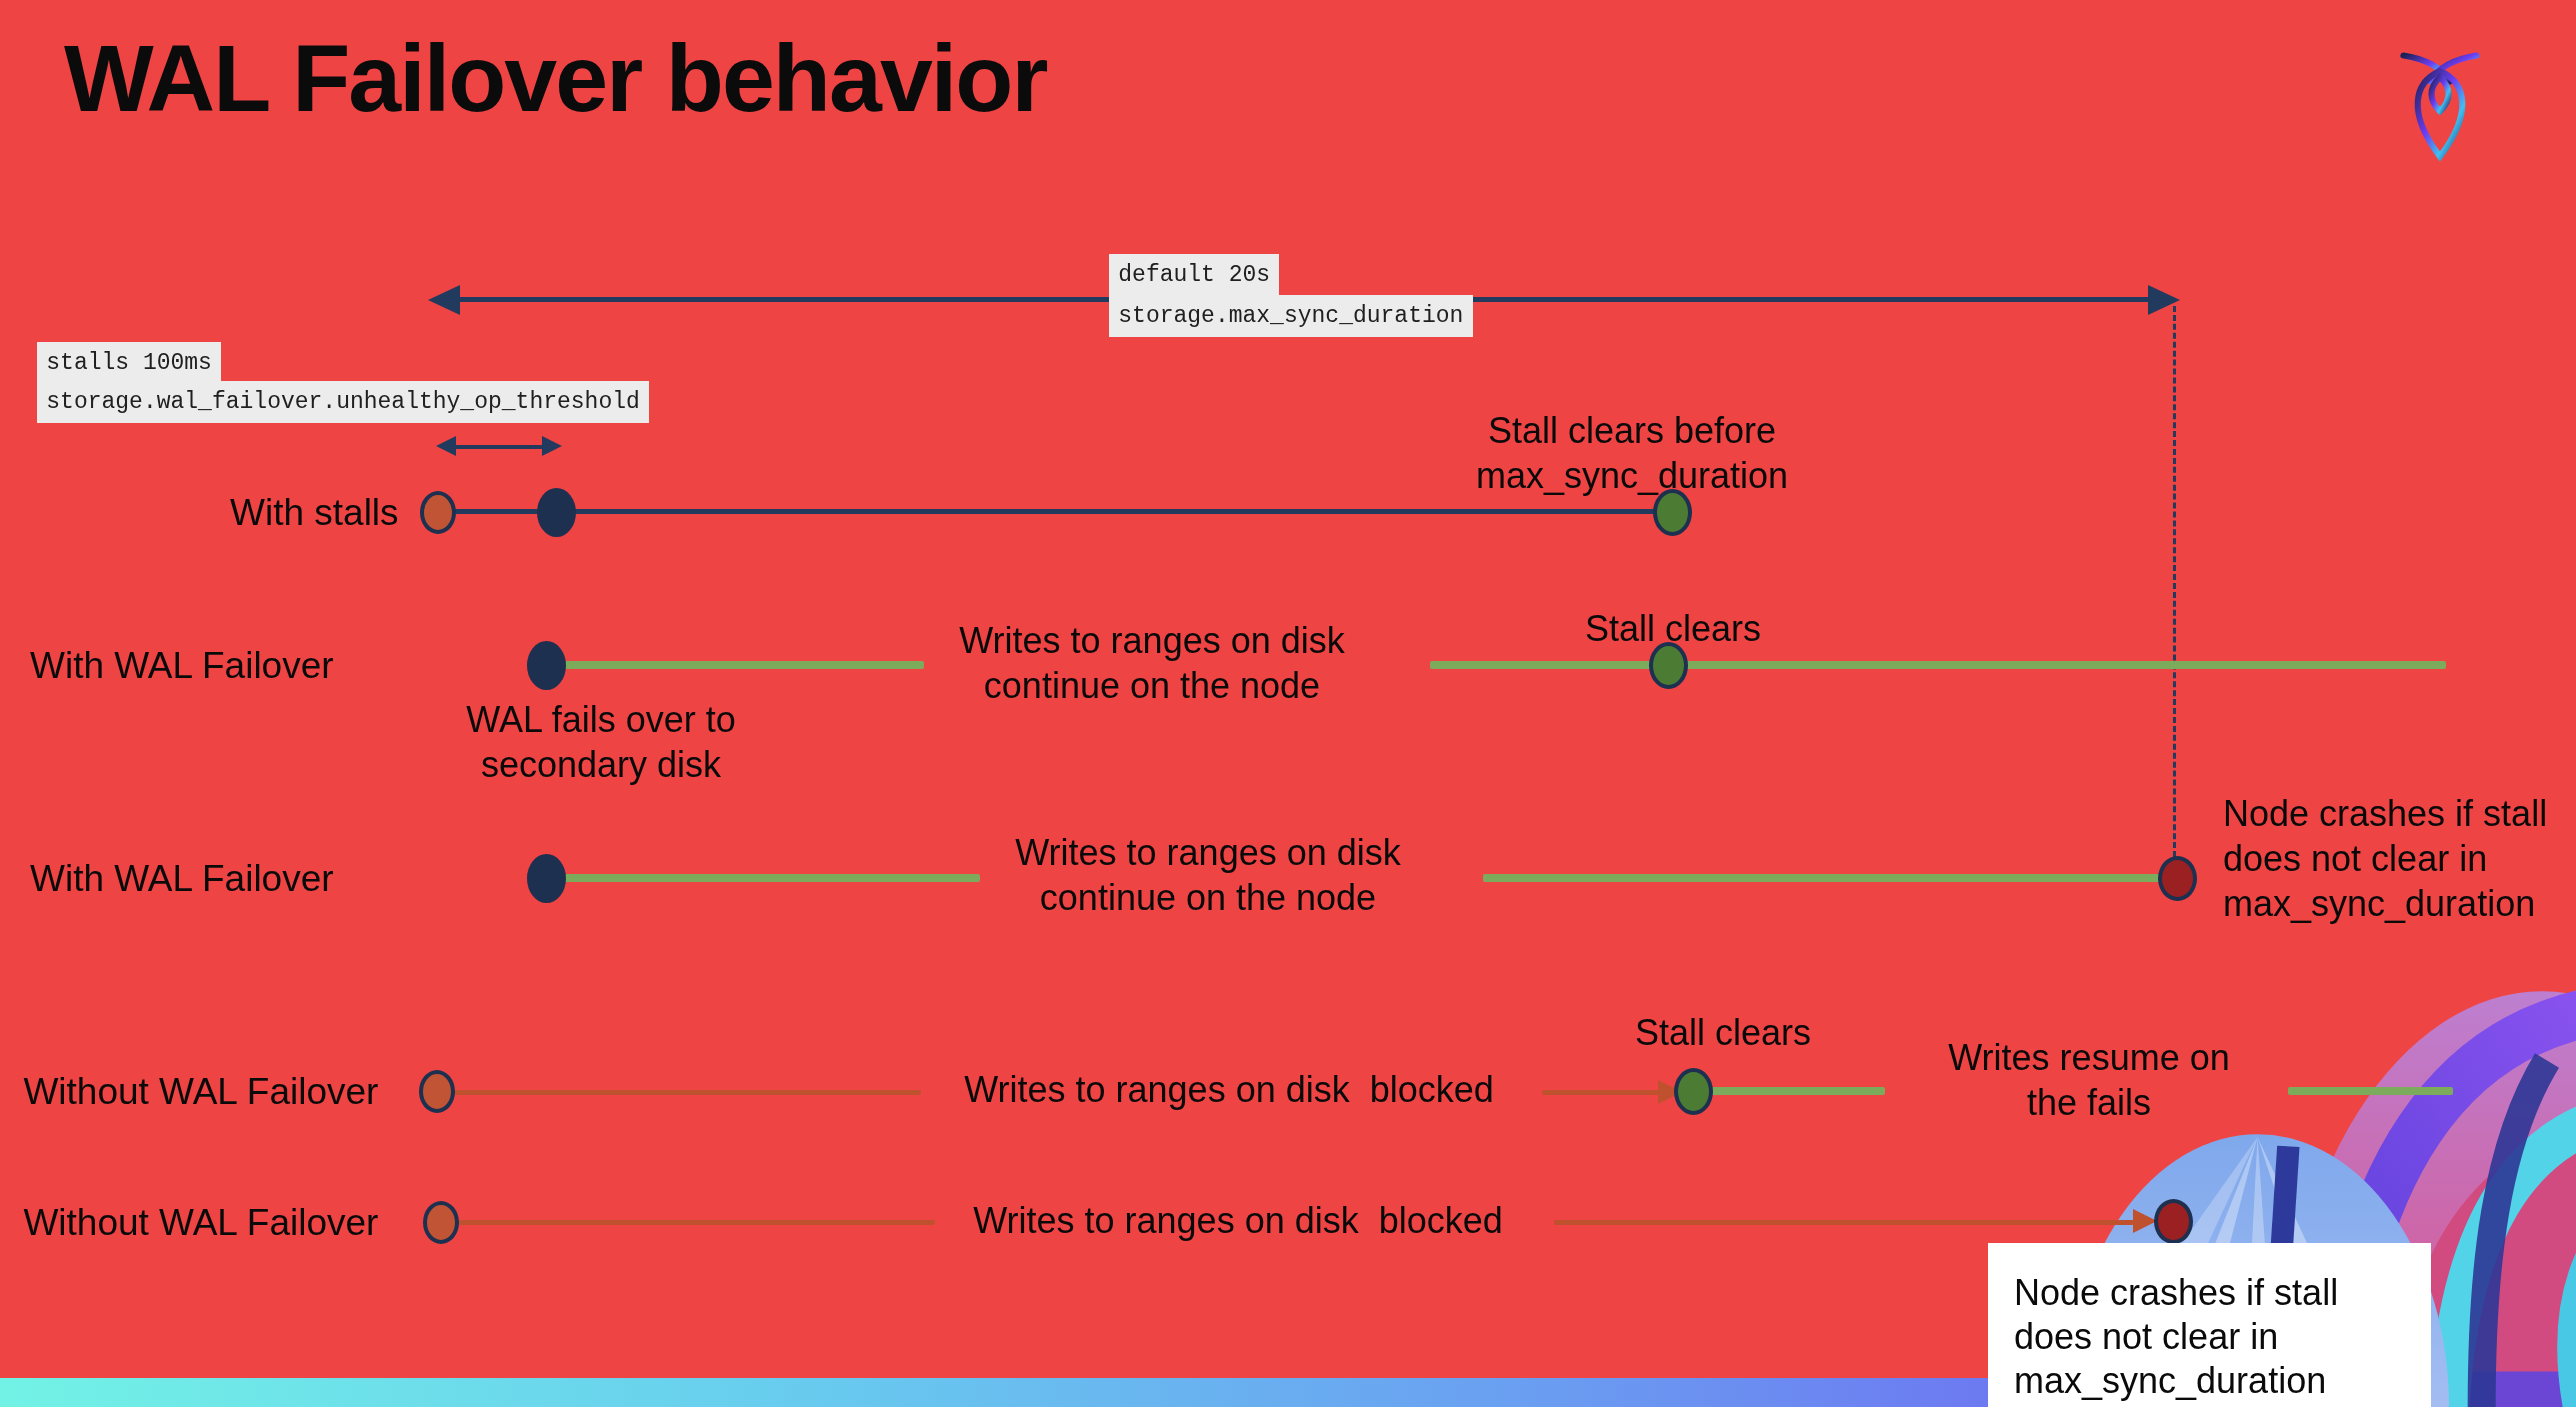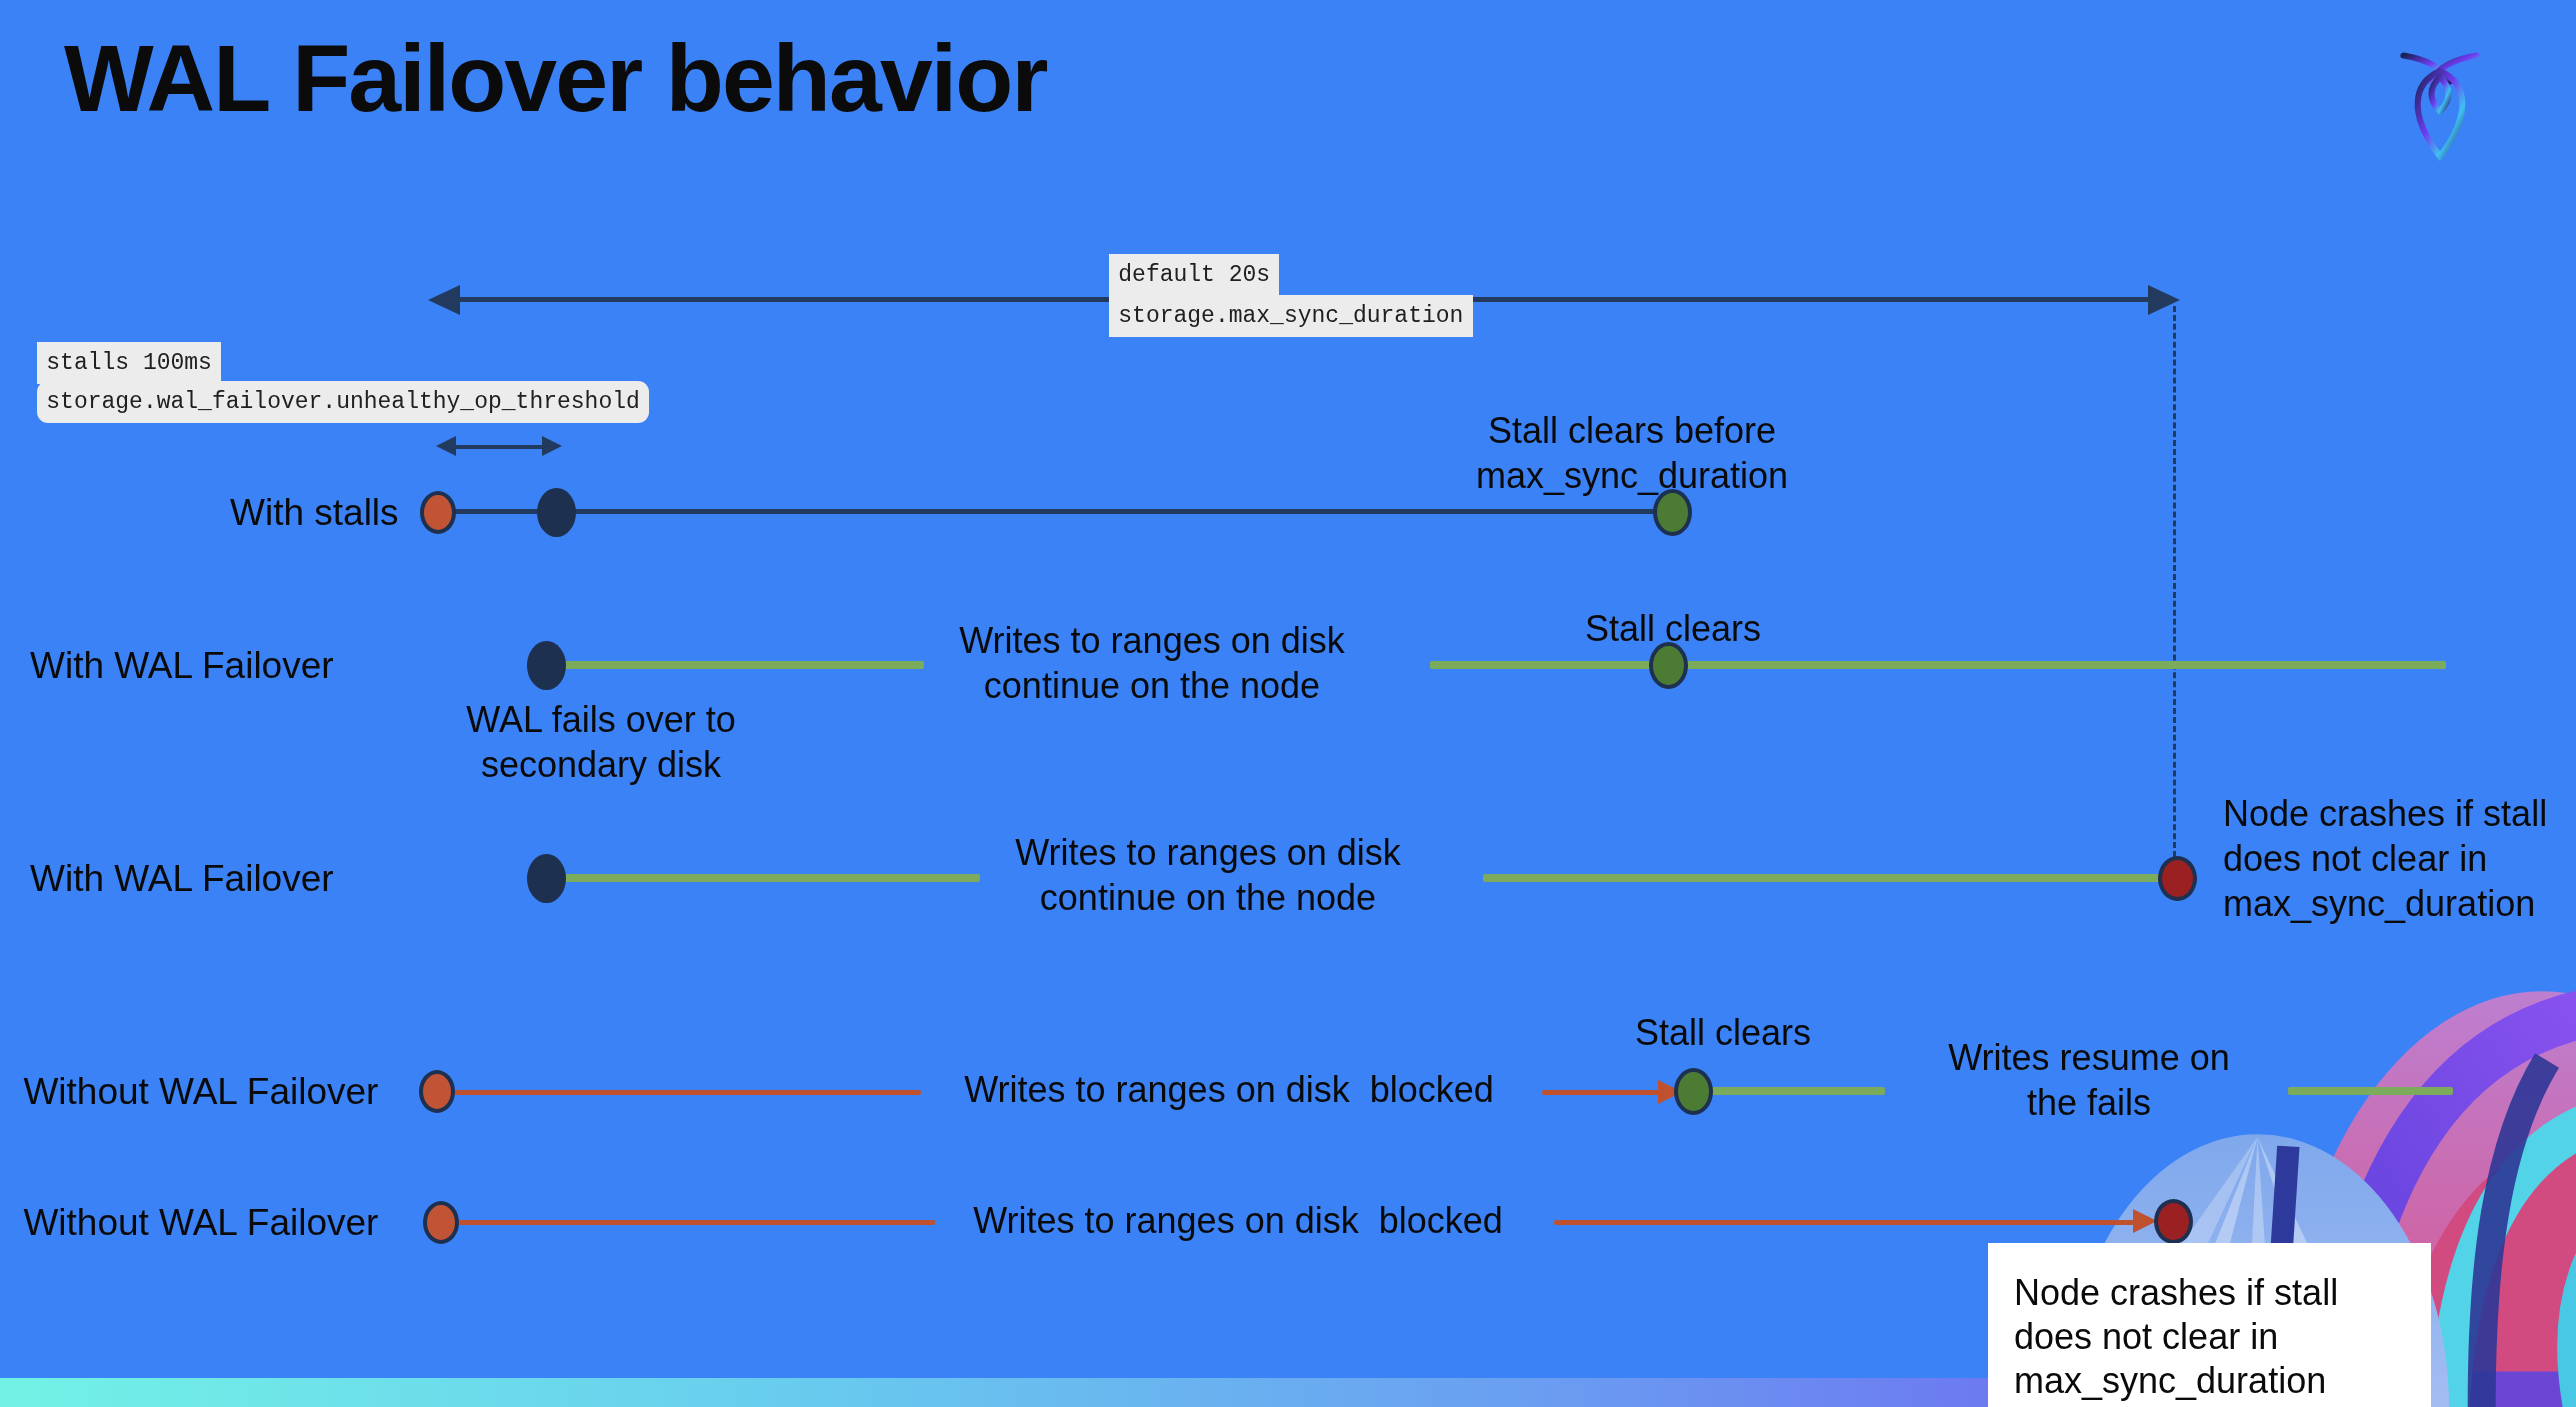--- a/index.html
+++ b/index.html
@@ -1,16 +1,16 @@
 <!DOCTYPE html>
 <html style="font-size:15px"><head>
 <meta charset="utf-8">
 <style>
   html,body{margin:0;padding:0;background:#ffffff;}
-  #slide{position:relative;width:2576px;height:1408px;background:#3b82f6;overflow:hidden;
+  #slide{position:relative;width:2576px;height:1408px;background:#ef4444;overflow:hidden;
          font-family:"Liberation Sans", sans-serif;color:#0a0a0a;}
   .abs{position:absolute;}
   
   .title{left:64px;top:24px;font-size:95px;font-weight:bold;letter-spacing:-1.9px;color:#0b0b0b;z-index:6;}
   .mono-label{font-family:"Liberation Mono", monospace;font-size:23px;line-height:36px;
               background:#ececec;color:#202020;padding:2.8px 9.3px;white-space:pre;z-index:6;}
   .note{font-size:36px;line-height:45px;white-space:pre-wrap;z-index:5;color:#0a0a0a;}
   .row-label{font-size:37px;line-height:45px;white-space:nowrap;z-index:5;color:#0a0a0a;}
   .centered{transform:translateX(-50%);text-align:center;}
   
@@ -97,21 +97,21 @@
   </svg>
 
   <div class="abs hline navy-line" style="left:452px;top:297px;width:1701px;"></div>
   <div class="abs tri tri-left-navy" style="left:428px;top:285px;"></div>
   <div class="abs tri tri-right-navy" style="left:2148px;top:285px;"></div>
   <div class="abs mono-label" style="left:1109px;top:254px;">default 20s</div>
   <div class="abs mono-label" style="left:1109px;top:295px;">storage.max_sync_duration</div>
   <div class="abs dashed-v" style="left:2173px;top:306px;height:551px;"></div>
 
   <div class="abs mono-label" style="left:37px;top:342px;">stalls 100ms</div>
-  <div class="abs mono-label" style="left:37px;top:381px;border-radius:11px;">storage.wal_failover.unhealthy_op_threshold</div>
+  <div class="abs mono-label" style="left:37px;top:381px;">storage.wal_failover.unhealthy_op_threshold</div>
   <div class="abs hline navy-line" style="left:454px;top:445px;width:90px;height:3.7px;"></div>
   <div class="abs tri tri-left-navy-sm" style="left:436px;top:436px;"></div>
   <div class="abs tri tri-right-navy-sm" style="left:542px;top:436px;"></div>
 
   <div class="abs row-label" style="left:230px;top:490px;">With stalls</div>
   <div class="abs hline navy-line" style="left:437px;top:509px;width:1236px;"></div>
   <div class="abs dot dot-red" style="left:420px;top:491px;"></div>
   <div class="abs dot dot-navy" style="left:537px;top:488px;"></div>
   <div class="abs dot dot-green" style="left:1653px;top:489px;"></div>
   <div class="abs note centered" style="left:1632px;top:408px;">Stall clears before

